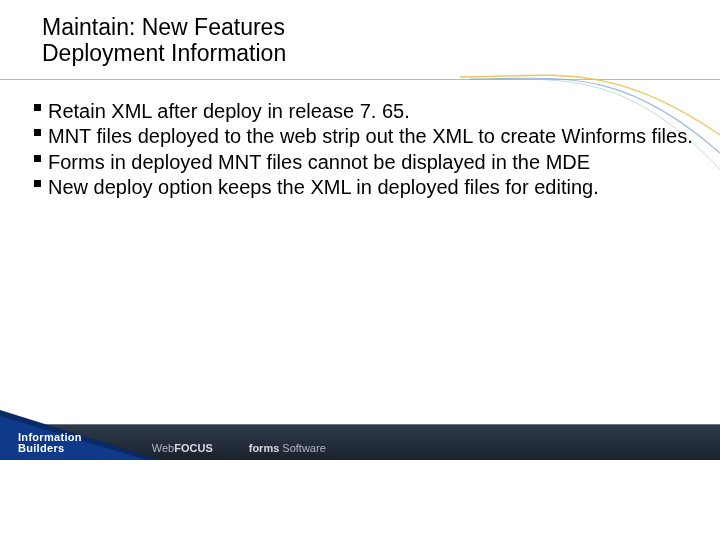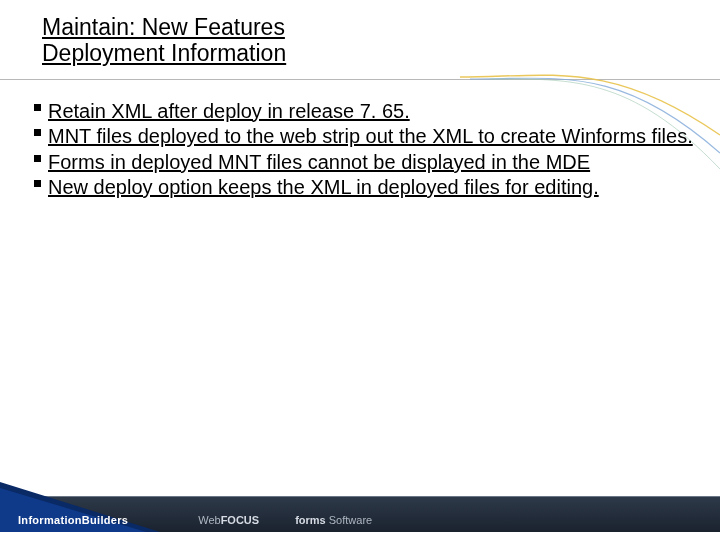--- a/index.html
+++ b/index.html
@@ -1,33 +1,33 @@
 <!DOCTYPE html>
 <html><head>
 <meta charset="utf-8">
 <style>
   * { margin: 0; padding: 0; box-sizing: border-box; }
   html, body { width: 720px; height: 540px; overflow: hidden; font-family: Arial, Helvetica, sans-serif; background: #fff; }
-  .slide { position: relative; width: 720px; height: 532px; background: #fff; text-decoration: underline; }
+  .slide { position: relative; width: 720px; height: 460px; background: #fff; }
   .header { padding: 14px 0 6px 42px; }
   .title { font-size: 23px; color: #000; line-height: 1.15; font-weight: 400; }
   .rule-wrap { position: relative; height: 24px; margin-top: 2px; }
   .rule-line { position: absolute; left: 0; right: 0; top: 4px; height: 1px; background: #b8b8b8; }
   .swoosh { position: absolute; right: 0; top: -10px; width: 260px; height: 120px; pointer-events: none; }
   .body { padding: 0 16px 0 34px; }
   ul.bullets { list-style: none; }
   ul.bullets > li { position: relative; padding-left: 14px; font-size: 20px; line-height: 1.22; color: #000; margin-bottom: 1px; }
   ul.bullets > li::before { content: ""; position: absolute; left: 0; top: 5px; width: 7px; height: 7px; background: #000; }
   .footer { position: absolute; left: 0; right: 0; bottom: 0; height: 44px; }
   .footer-bar { position: absolute; left: 0; bottom: 0; width: 100%; height: 36px; background: linear-gradient(#2e3a4a 0%, #1a222e 100%); }
   .footer-bar::before { content: ""; position: absolute; left: 0; right: 0; top: 0; height: 1px; background: #6b7686; }
   .footer-wedge { position: absolute; left: 0; bottom: 0; width: 0; height: 0; border-bottom: 50px solid #0a2a66; border-right: 160px solid transparent; }
   .footer-wedge2 { position: absolute; left: 0; bottom: 0; width: 0; height: 0; border-bottom: 44px solid #0f3a8a; border-right: 146px solid transparent; }
   .logos { position: absolute; left: 18px; bottom: 6px; display: flex; align-items: flex-end; gap: 36px; color: #cfd6df; }
-  .logo-ib { display: flex; flex-direction: row; line-height: 1; margin-right: 18px; }
+  .logo-ib { display: flex; flex-direction: column; line-height: 1; margin-right: 18px; }
   .logo-ib .l1 { font-size: 11px; font-weight: 700; color: #fff; letter-spacing: .3px; }
   .logo-ib .l2 { font-size: 11px; font-weight: 700; color: #fff; letter-spacing: .3px; }
   .logo-wf { font-size: 11px; color: #aeb6c2; margin-left: 16px; }
   .logo-wf .b { font-weight: 700; color: #d6dbe3; }
   .logo-iway { font-size: 11px; color: #aeb6c2; }
   .logo-iway .b { font-weight: 700; color: #d6dbe3; }
 </style>
 </head>
 <body>
 

